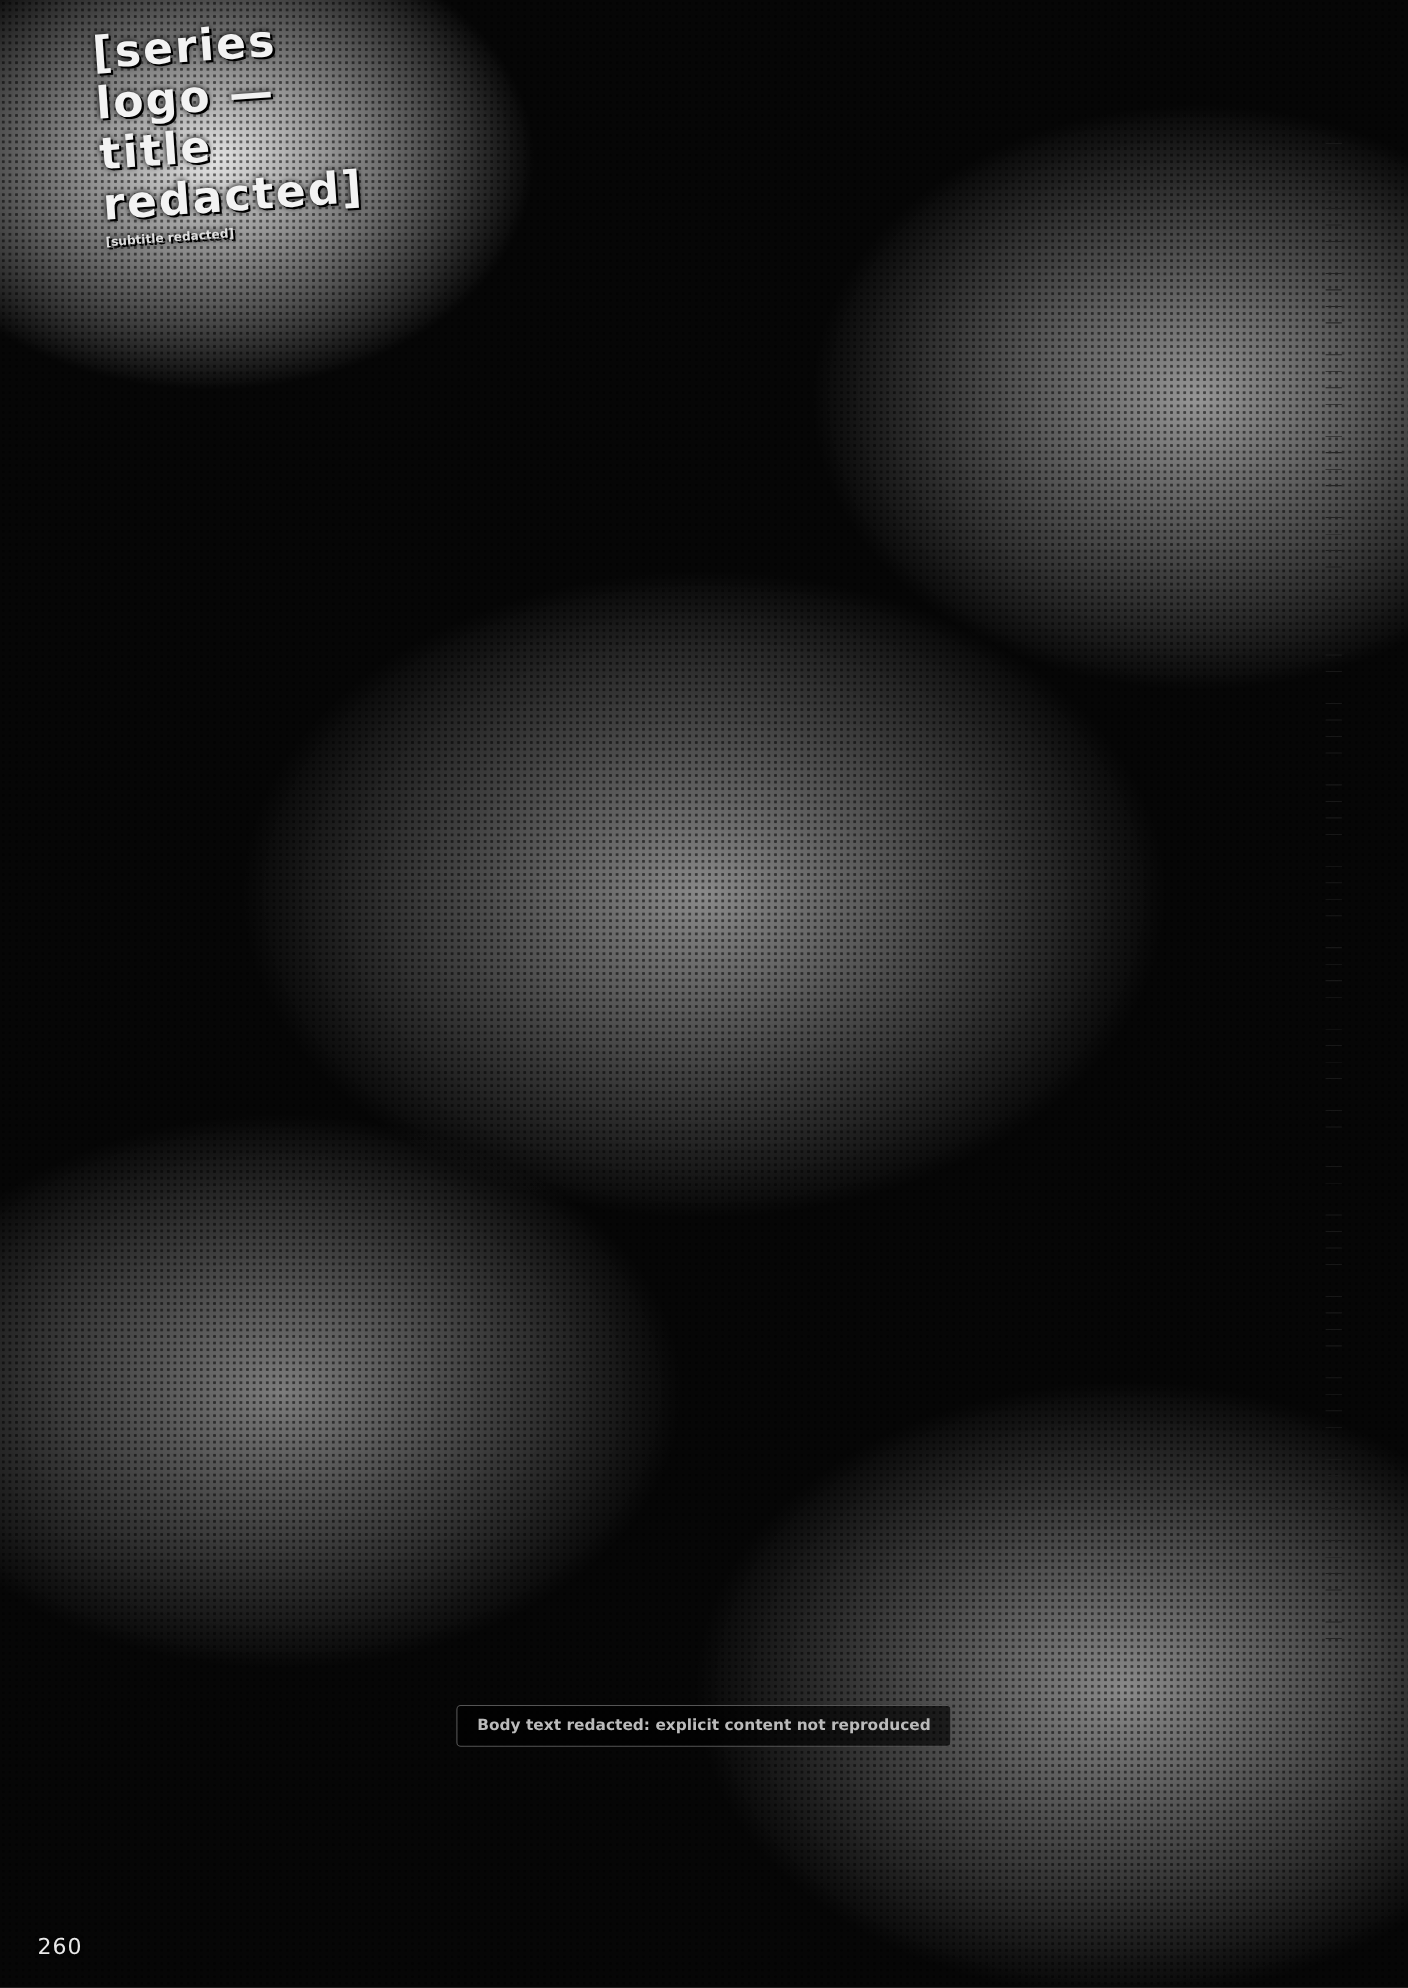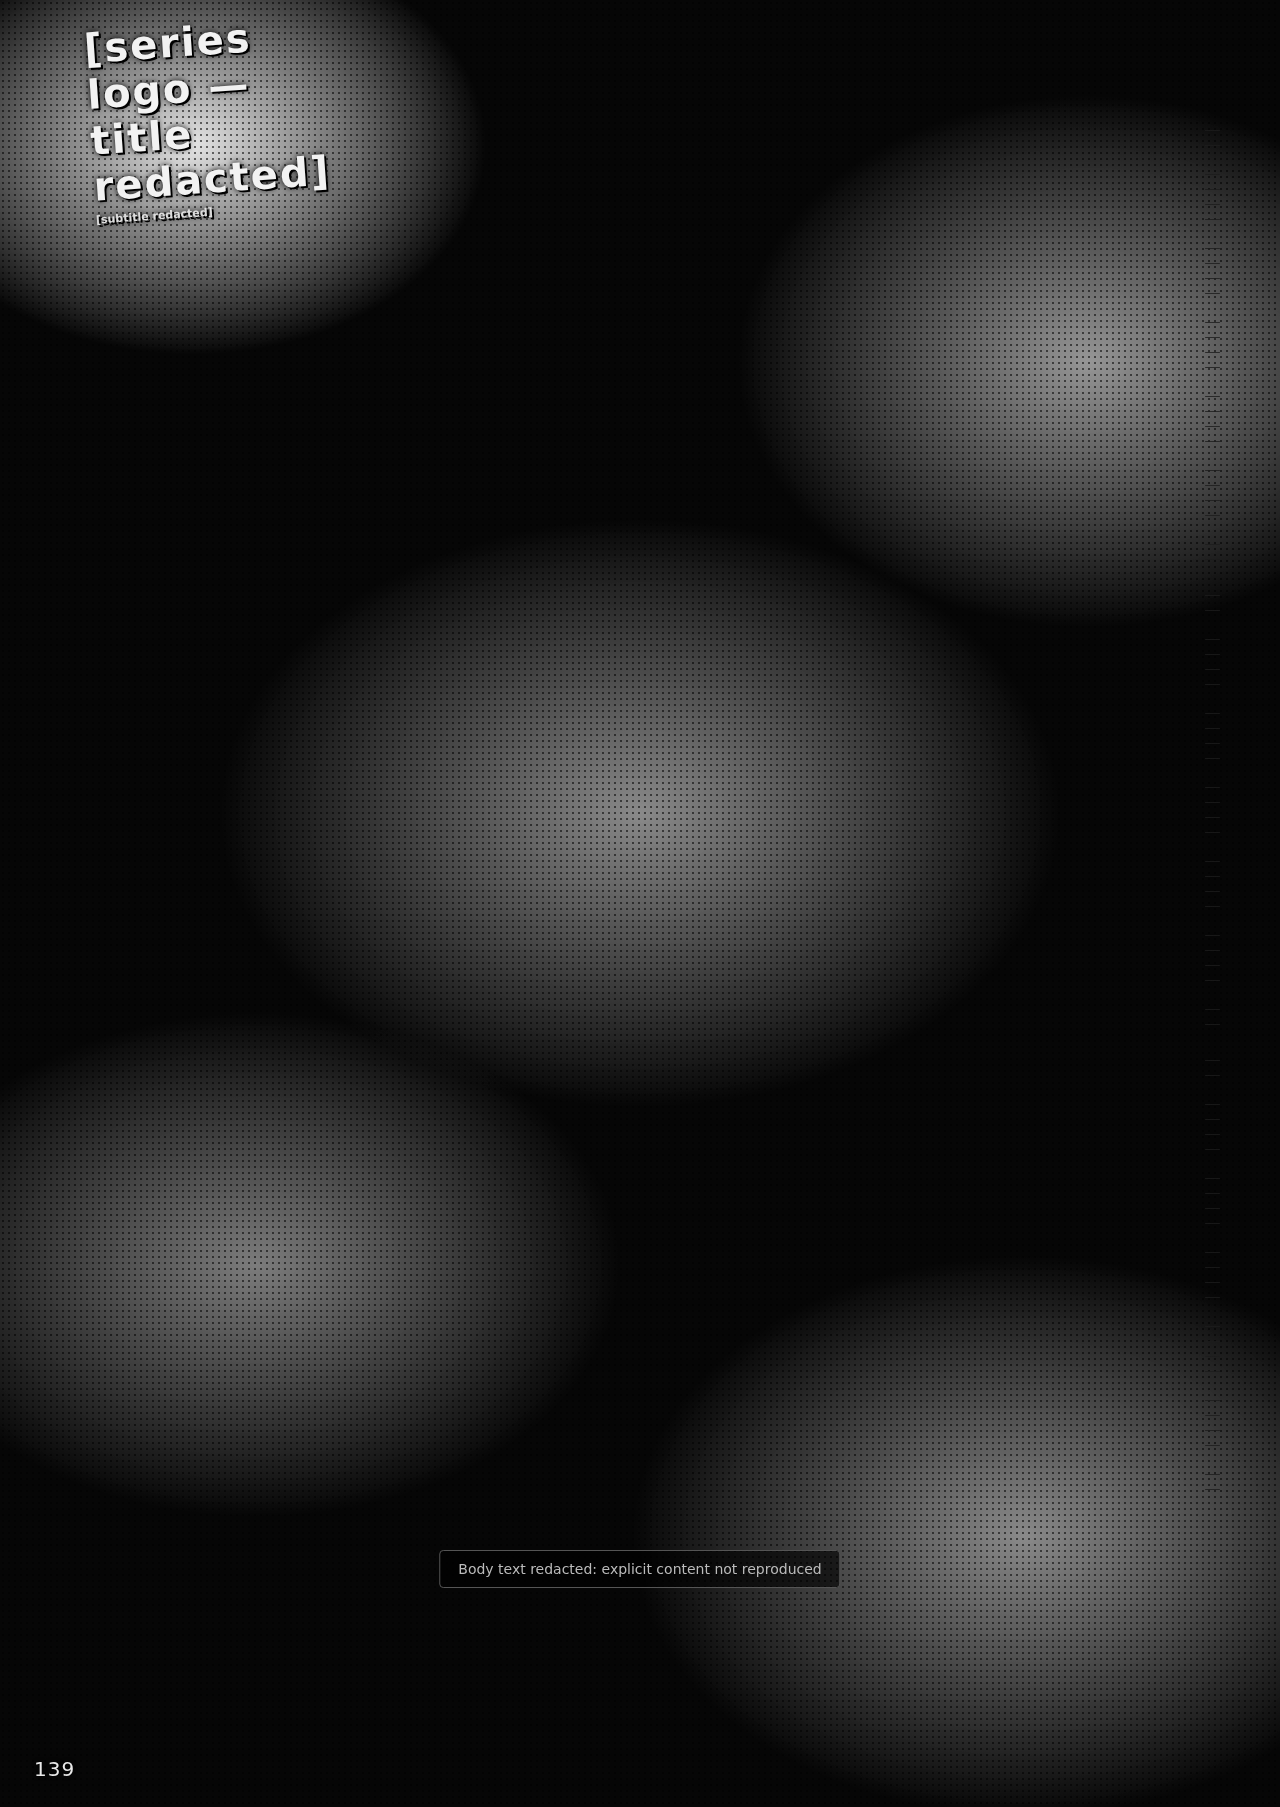--- a/index.html
+++ b/index.html
@@ -40,21 +40,21 @@
     writing-mode:vertical-rl;text-orientation:upright;
     color:#161616;font-size:15px;line-height:1.55;
     height:430px;
   }
   .band.b1{top:130px;}
   .band.b2{top:595px;}
   .band.b3{top:1060px;}
   .redacted-note{
     position:absolute;left:50%;top:1550px;transform:translateX(-50%);
     color:#bbb;background:rgba(0,0,0,.65);border:1px solid #555;
-    padding:10px 18px;font-size:14px;border-radius:4px;
+    padding:10px 18px;font-size:14px;border-radius:4px;font-weight:bold;
   }
   .col{
     background:repeating-linear-gradient(to bottom,#1c1c1c 0 12px,transparent 12px 16px);
     width:15px;height:100%;opacity:.8;border-radius:2px;
   }
   .pageno{
     position:absolute;left:34px;bottom:26px;color:#e8e8e8;
     font-size:20px;letter-spacing:1px;text-shadow:0 0 4px #000;
   }
 </style>
@@ -161,13 +161,13 @@
     <div class="col"></div>
     <div class="col"></div>
     <div class="col"></div>
     <div class="col"></div>
     <div class="col"></div>
     <div class="col"></div>
   </div>
 
 <div class="redacted-note">Body text redacted: explicit content not reproduced</div>
 
-<div class="pageno">139</div>
+<div class="pageno">260</div>
 
 </body></html>

